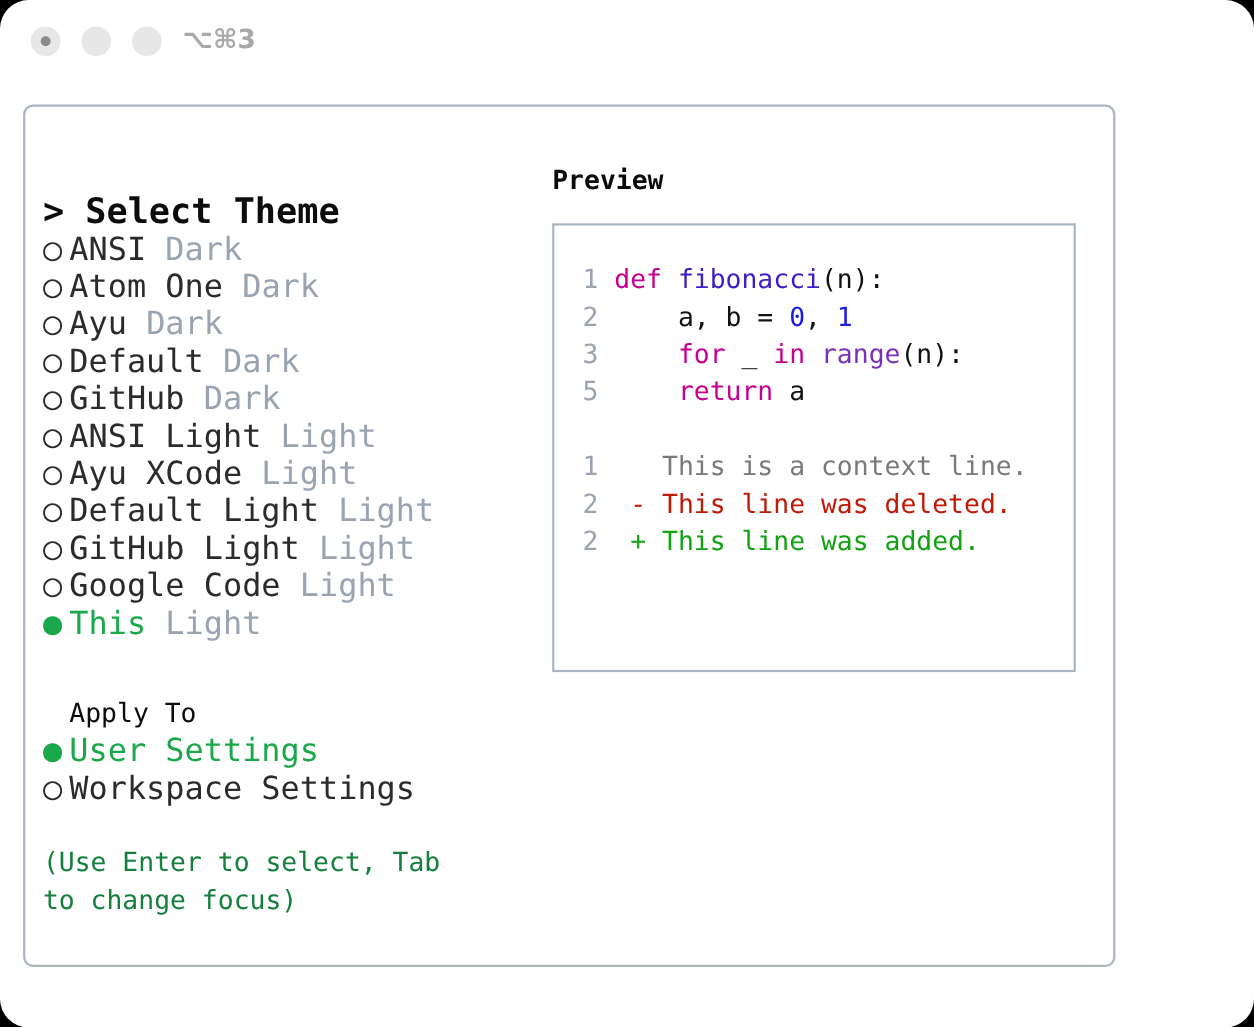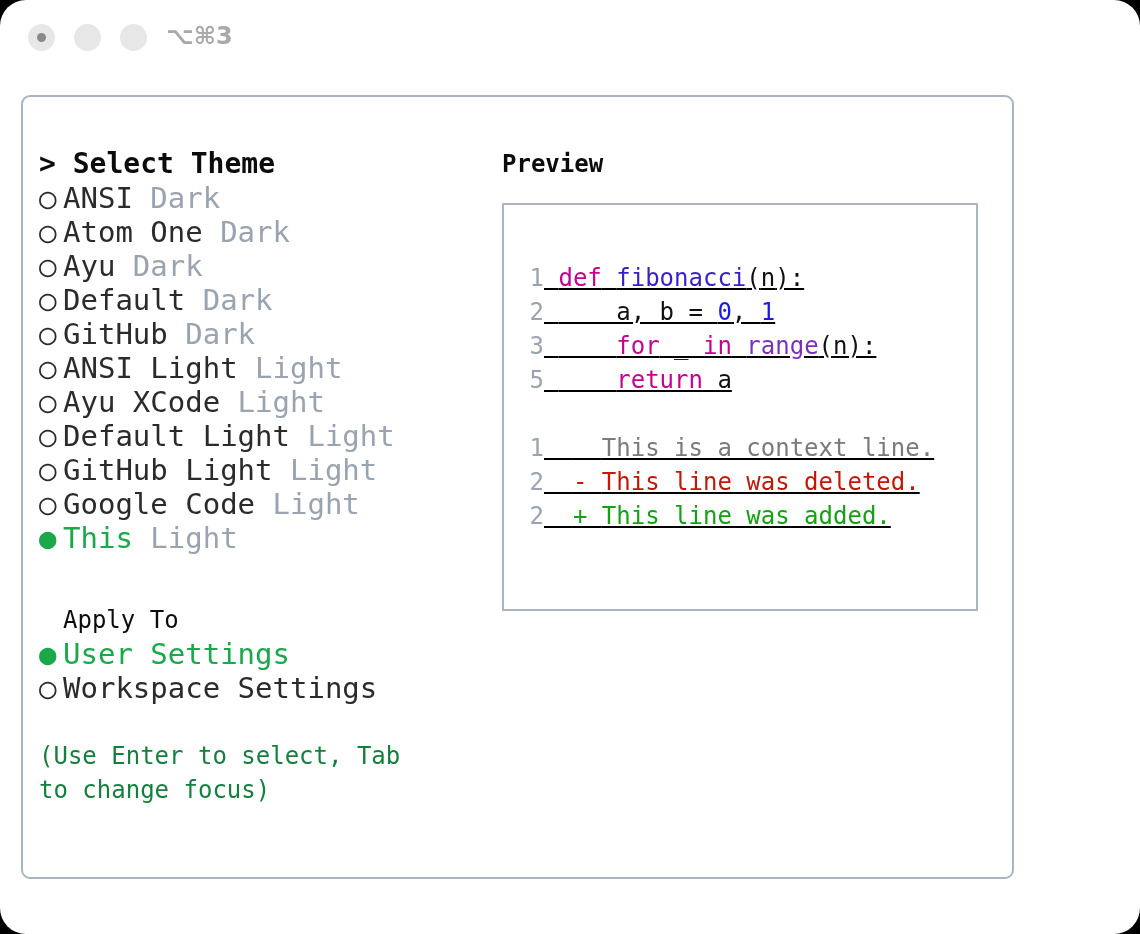--- a/index.html
+++ b/index.html
@@ -82,25 +82,26 @@
   }
 
   
   #left-col {
     position: absolute;
     left: 16px;
     top: 50px;
     width: 440px;
   }
   .section-header {
-    font-size: 28px;
+    font-size: 32px;
     font-weight: bold;
     color: #0c0c0c;
     line-height: 34px;
     white-space: pre;
+    margin-top: 28px;
   }
   .opt-row {
     font-size: 29px;
     line-height: 34px;
     white-space: pre;
     color: #2b2b2b;
   }
   .bullet {
     display: inline-block;
     width: 24px;
@@ -148,23 +149,22 @@
     width: 476px;
     height: 408px;
     border: 2px solid #aab4c2;
     box-sizing: border-box;
     background: #ffffff;
     position: relative;
   }
   #code-area {
     position: absolute;
     left: 12px;
-    top: 56px;
+    top: 32px;
     right: 10px;
-    text-decoration: underline;
   }
   .code-line {
     font-size: 24px;
     line-height: 34px;
     white-space: pre;
     color: #111111;
   }
   .ln {
     color: #9aa3b0;
     display: inline-block;

